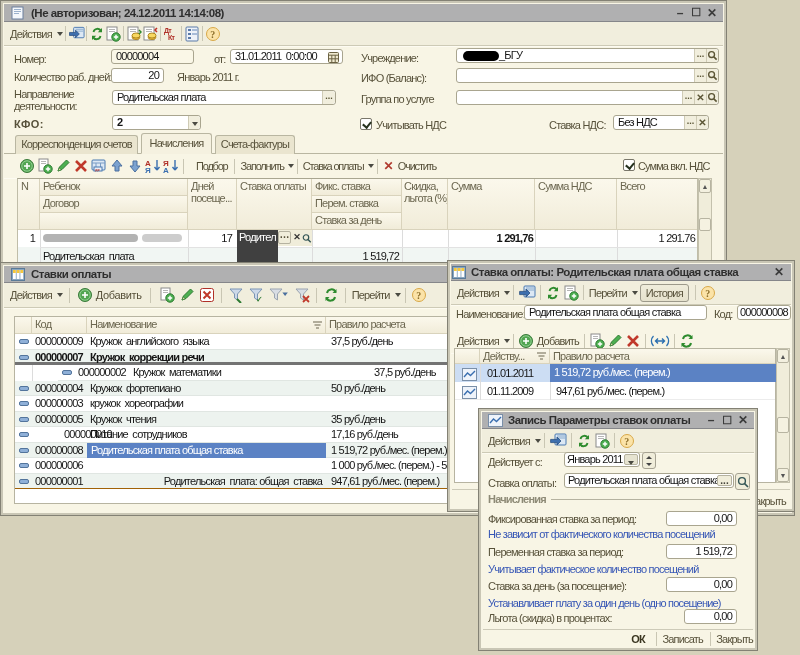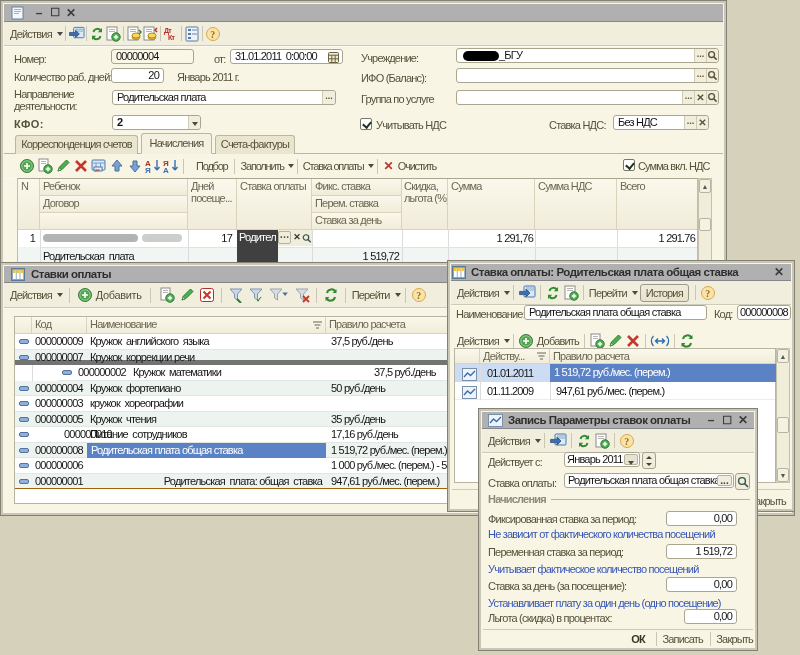--- a/index.html
+++ b/index.html
@@ -31,20 +31,21 @@
 <body>
 
 <div class="win" id="w1" style="left:0;top:0;width:727px;height:500px;">
   <div class="tbar" style="height:18px;">
     <svg width="14" height="14" viewBox="0 0 14 14" style="margin:0 6px 0 3px">
         <rect x="1" y="1" width="11" height="12" fill="#f4f7fb" stroke="#6b7f9e"></rect>
         <rect x="3" y="3" width="7" height="1" fill="#9ab0cc"></rect>
         <rect x="3" y="5" width="7" height="1" fill="#9ab0cc"></rect>
         <rect x="3" y="7" width="5" height="1" fill="#9ab0cc"></rect>
       </svg>
+    <div class="ttl">(Не авторизован; 24.12.2011 14:14:08)</div>
     <div class="wbtn">–</div>
       <div class="wbtn" style="font-size:11px">☐</div>
       <div class="wbtn" style="margin-right:3px">✕</div>
   </div>
   <div class="toolbar" style="left:3px;right:3px;top:21px;height:24px;">
     <span class="act">Действия</span>
       <span class="dar"></span>
     <span class="tsep" style="margin:0 2px;"></span>
     <span class="ic" style="margin:0;"><svg width="17" height="15" viewBox="0 0 18 15">
           <rect x="6" y="1" width="11" height="11" rx="1" fill="#dce8f4" stroke="#4978b0"></rect>
@@ -253,21 +254,21 @@
       <div style="position:absolute;left:260px;top:0;width:34px;height:16px;background:#f0edda;">
          <span style="position:absolute;left:0;top:1px;width:13px;height:13px;background:#f0edda;border:1px solid #b5b2a0;border-radius:2px;text-align:center;line-height:6px;font-weight:bold;font-size:10px;letter-spacing:0;">…</span>
          <span style="position:absolute;left:13px;top:1px;width:11px;height:13px;text-align:center;line-height:12px;color:#333;font-weight:bold;font-size:9px;">✕</span>
          <span style="position:absolute;left:24px;top:1px;width:10px;height:13px;"><svg width="10" height="11" viewBox="0 0 11 11">
               <circle cx="4.4" cy="4.4" r="3" fill="none" stroke="#355" stroke-width="1.3"></circle>
               <line x1="6.6" y1="6.6" x2="9.6" y2="9.6" stroke="#355" stroke-width="1.5"></line>
             </svg></span>
       </div>
       <div class="gcell" style="left:22px;top:19px;width:148px;">Родительская  плата</div>
       <div class="gcell" style="left:294px;top:19px;width:90px;text-align:right;">1 519,72</div>
-      <div class="gcell" style="left:430px;top:1px;width:88px;text-align:right;">1 291,76</div>
+      <div class="gcell" style="left:430px;top:1px;width:88px;text-align:right;font-weight:bold;">1 291,76</div>
       <div class="gcell" style="left:599px;top:1px;width:81px;text-align:right;">1 291.76</div>
     </div>
   </div>
   <div class="sbar" id="vsb1" style="left:697px;top:177px;width:14px;height:310px;">
     <div class="sarr" style="top:0;">▲</div>
     <div style="position:absolute;left:0;right:0;top:39px;height:13px;background:#f5f2e1;border:1px solid #b7b4a1;border-radius:2px;"></div>
   </div>
 </div>
 
 <div class="win" id="w2" style="left:0;top:262px;width:795px;height:254px;">
@@ -352,21 +353,21 @@
     <div id="rows2" style="position:absolute;left:0;top:17px;right:0;bottom:0;">
         <div class="vline" style="left:17px;top:0;height:155px;"></div>
         <div class="vline" style="left:72px;top:0;height:155px;"></div>
         <div class="vline" style="left:311px;top:0;height:155px;"></div>
         <div style="position:absolute;left:0;top:0px;right:0;height:16px;background:#ffffff;border-bottom:1px solid #e0e6e2;">
           <span style="position:absolute;left:4px;top:5px;width:10px;height:5px;background:#8fb0d8;border:1px solid #52749c;border-radius:2px;"></span>
           <span class="gcell" style="left:17px;top:0px;width:54px;">000000009</span>
           <span class="gcell" style="left:72px;top:0px;width:238px;">Кружок  английского  языка</span>
           <span class="gcell" style="left:313px;top:0px;width:455px;">37,5 руб./день</span>
         </div>
-        <div style="position:absolute;left:0;top:16px;right:0;height:15px;background:#edf3ef;border-bottom:5px solid #737373;">
+        <div style="position:absolute;left:0;top:16px;right:0;height:15px;background:#edf3ef;border-bottom:3px solid #737373;font-weight:bold;">
           <span style="position:absolute;left:4px;top:5px;width:10px;height:5px;background:#8fb0d8;border:1px solid #52749c;border-radius:2px;"></span>
           <span class="gcell" style="left:17px;top:0px;width:54px;">000000007</span>
           <span class="gcell" style="left:72px;top:0px;width:238px;">Кружок  коррекции речи</span>
           <span class="gcell" style="left:313px;top:0px;width:455px;"></span>
         </div>
         <div style="position:absolute;left:0;top:31px;right:0;height:16px;background:#ffffff;border-bottom:1px solid #e0e6e2;margin-left:43px;">
           <span style="position:absolute;left:4px;top:5px;width:10px;height:5px;background:#8fb0d8;border:1px solid #52749c;border-radius:2px;"></span>
           <span class="gcell" style="left:17px;top:0px;width:54px;">000000002</span>
           <span class="gcell" style="left:72px;top:0px;width:238px;">Кружок  математики</span>
           <span class="gcell" style="left:313px;top:0px;width:455px;">37,5 руб./день</span>

